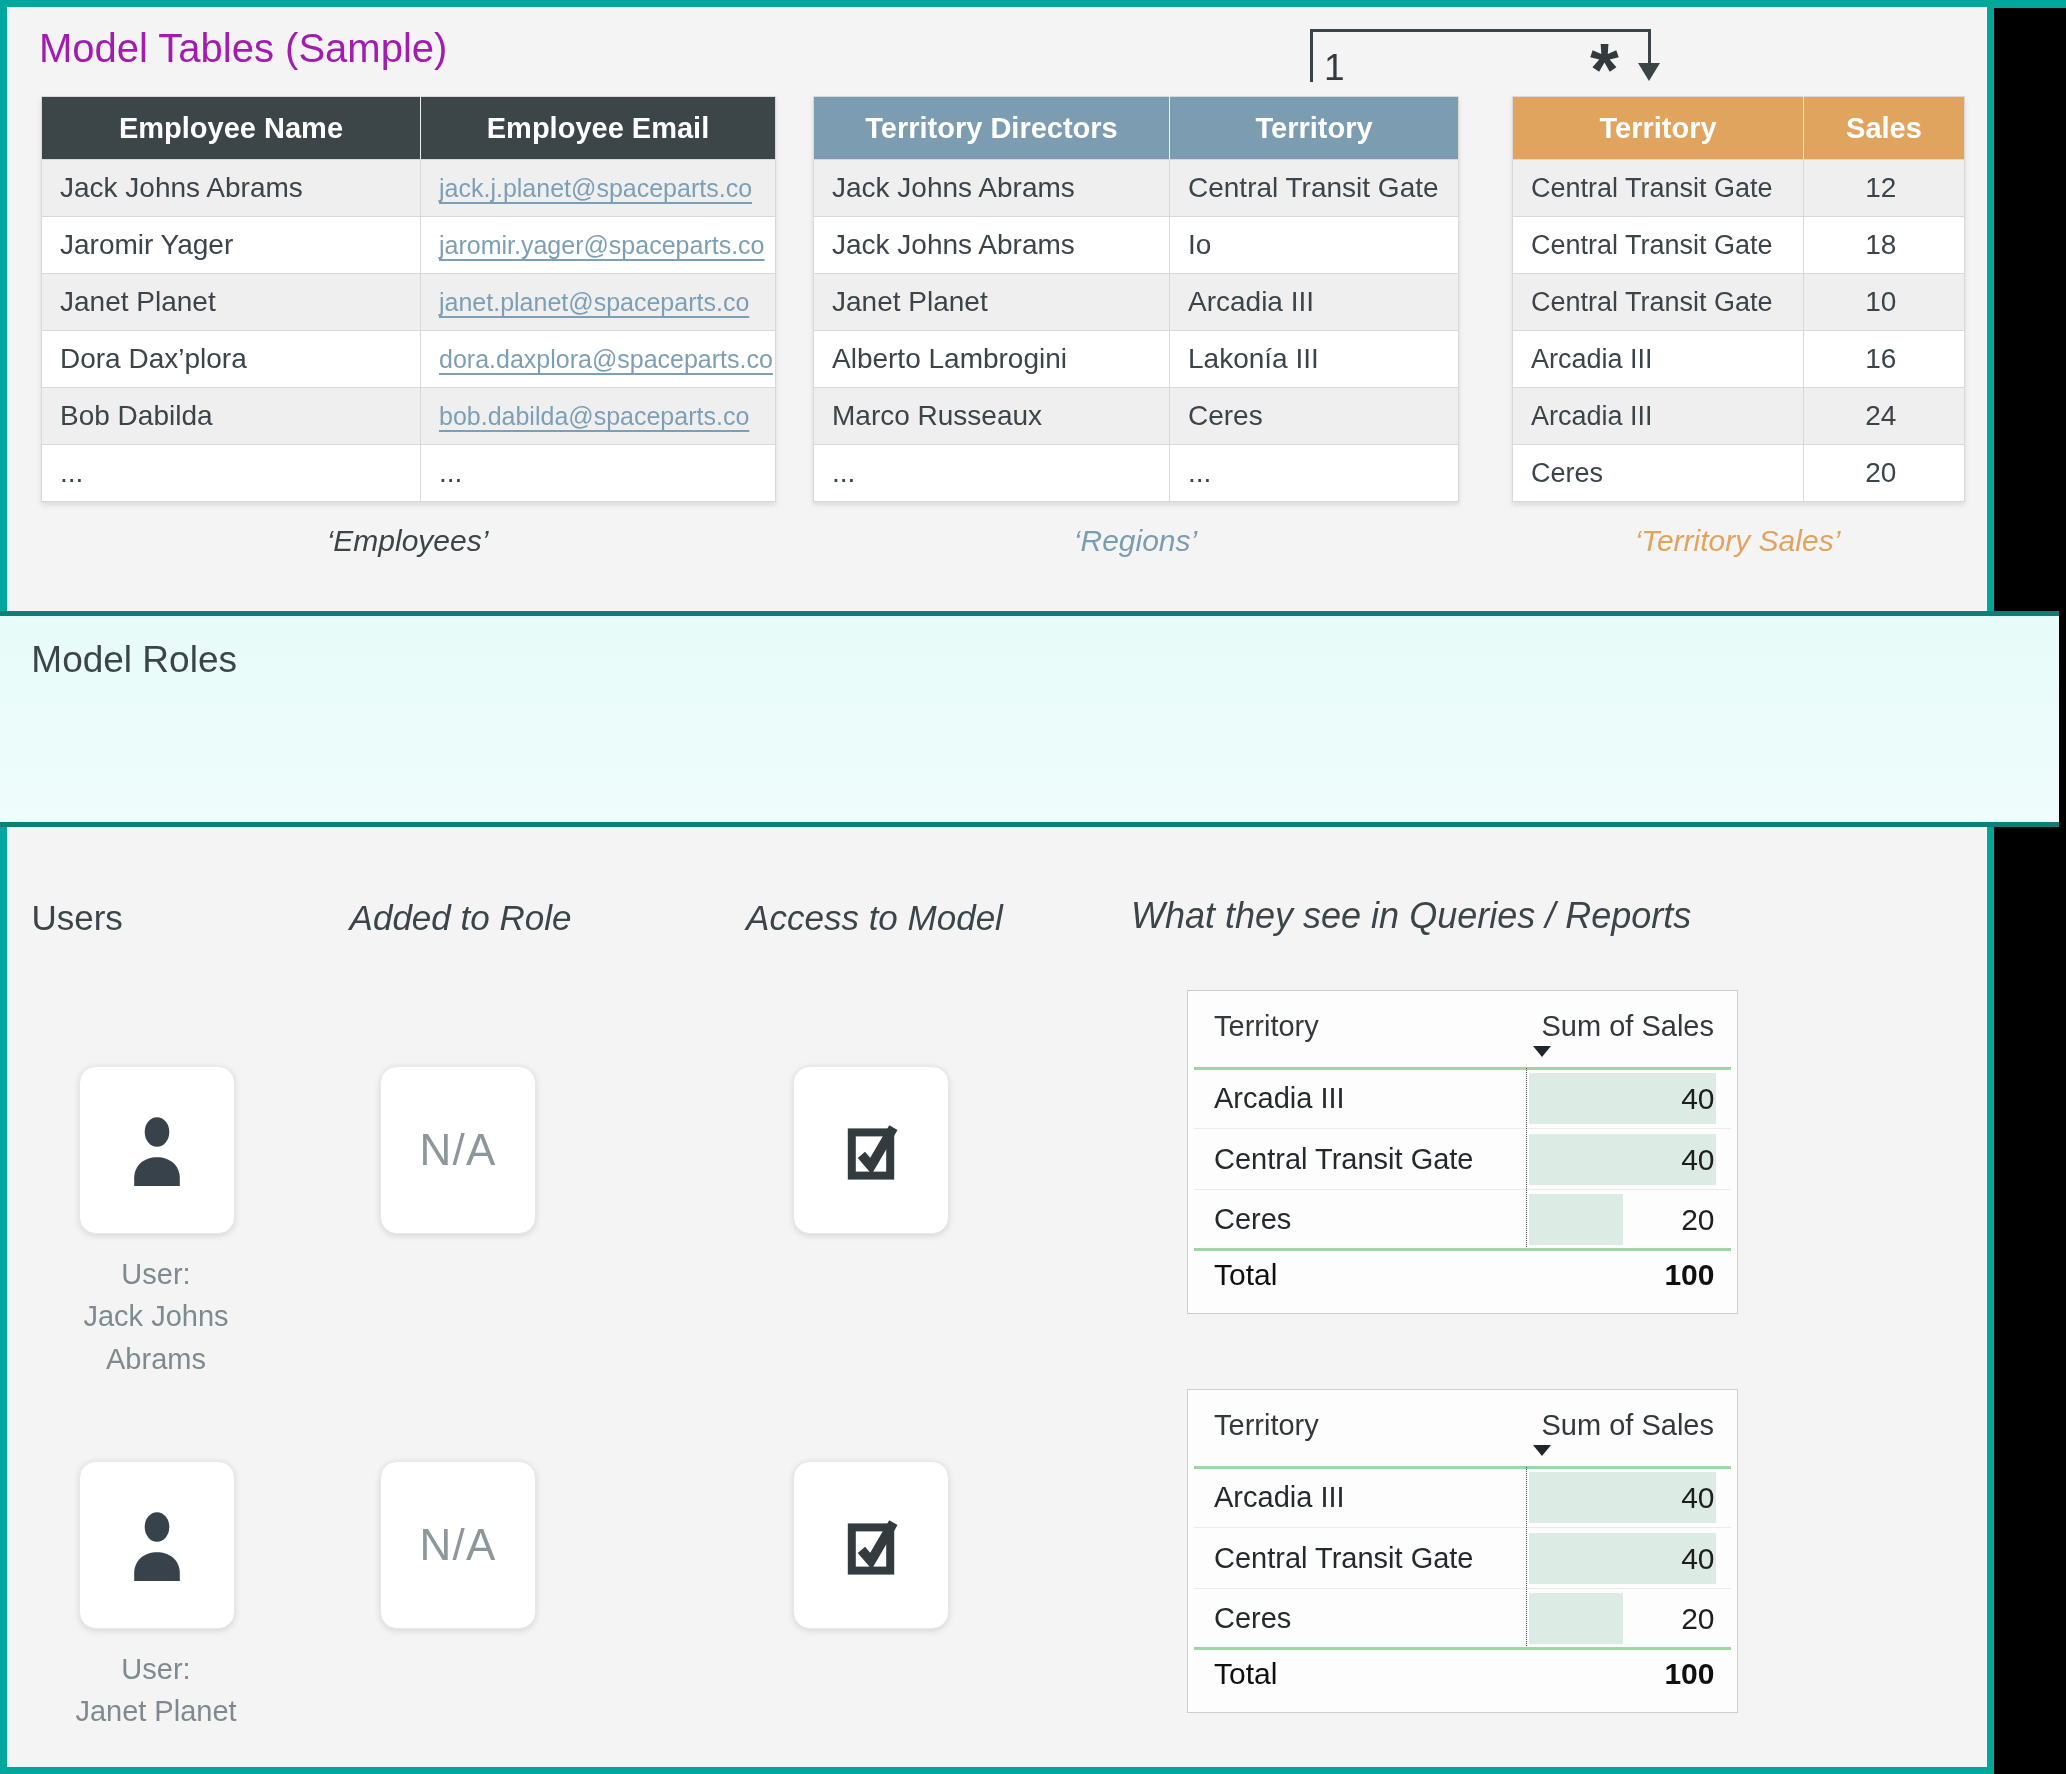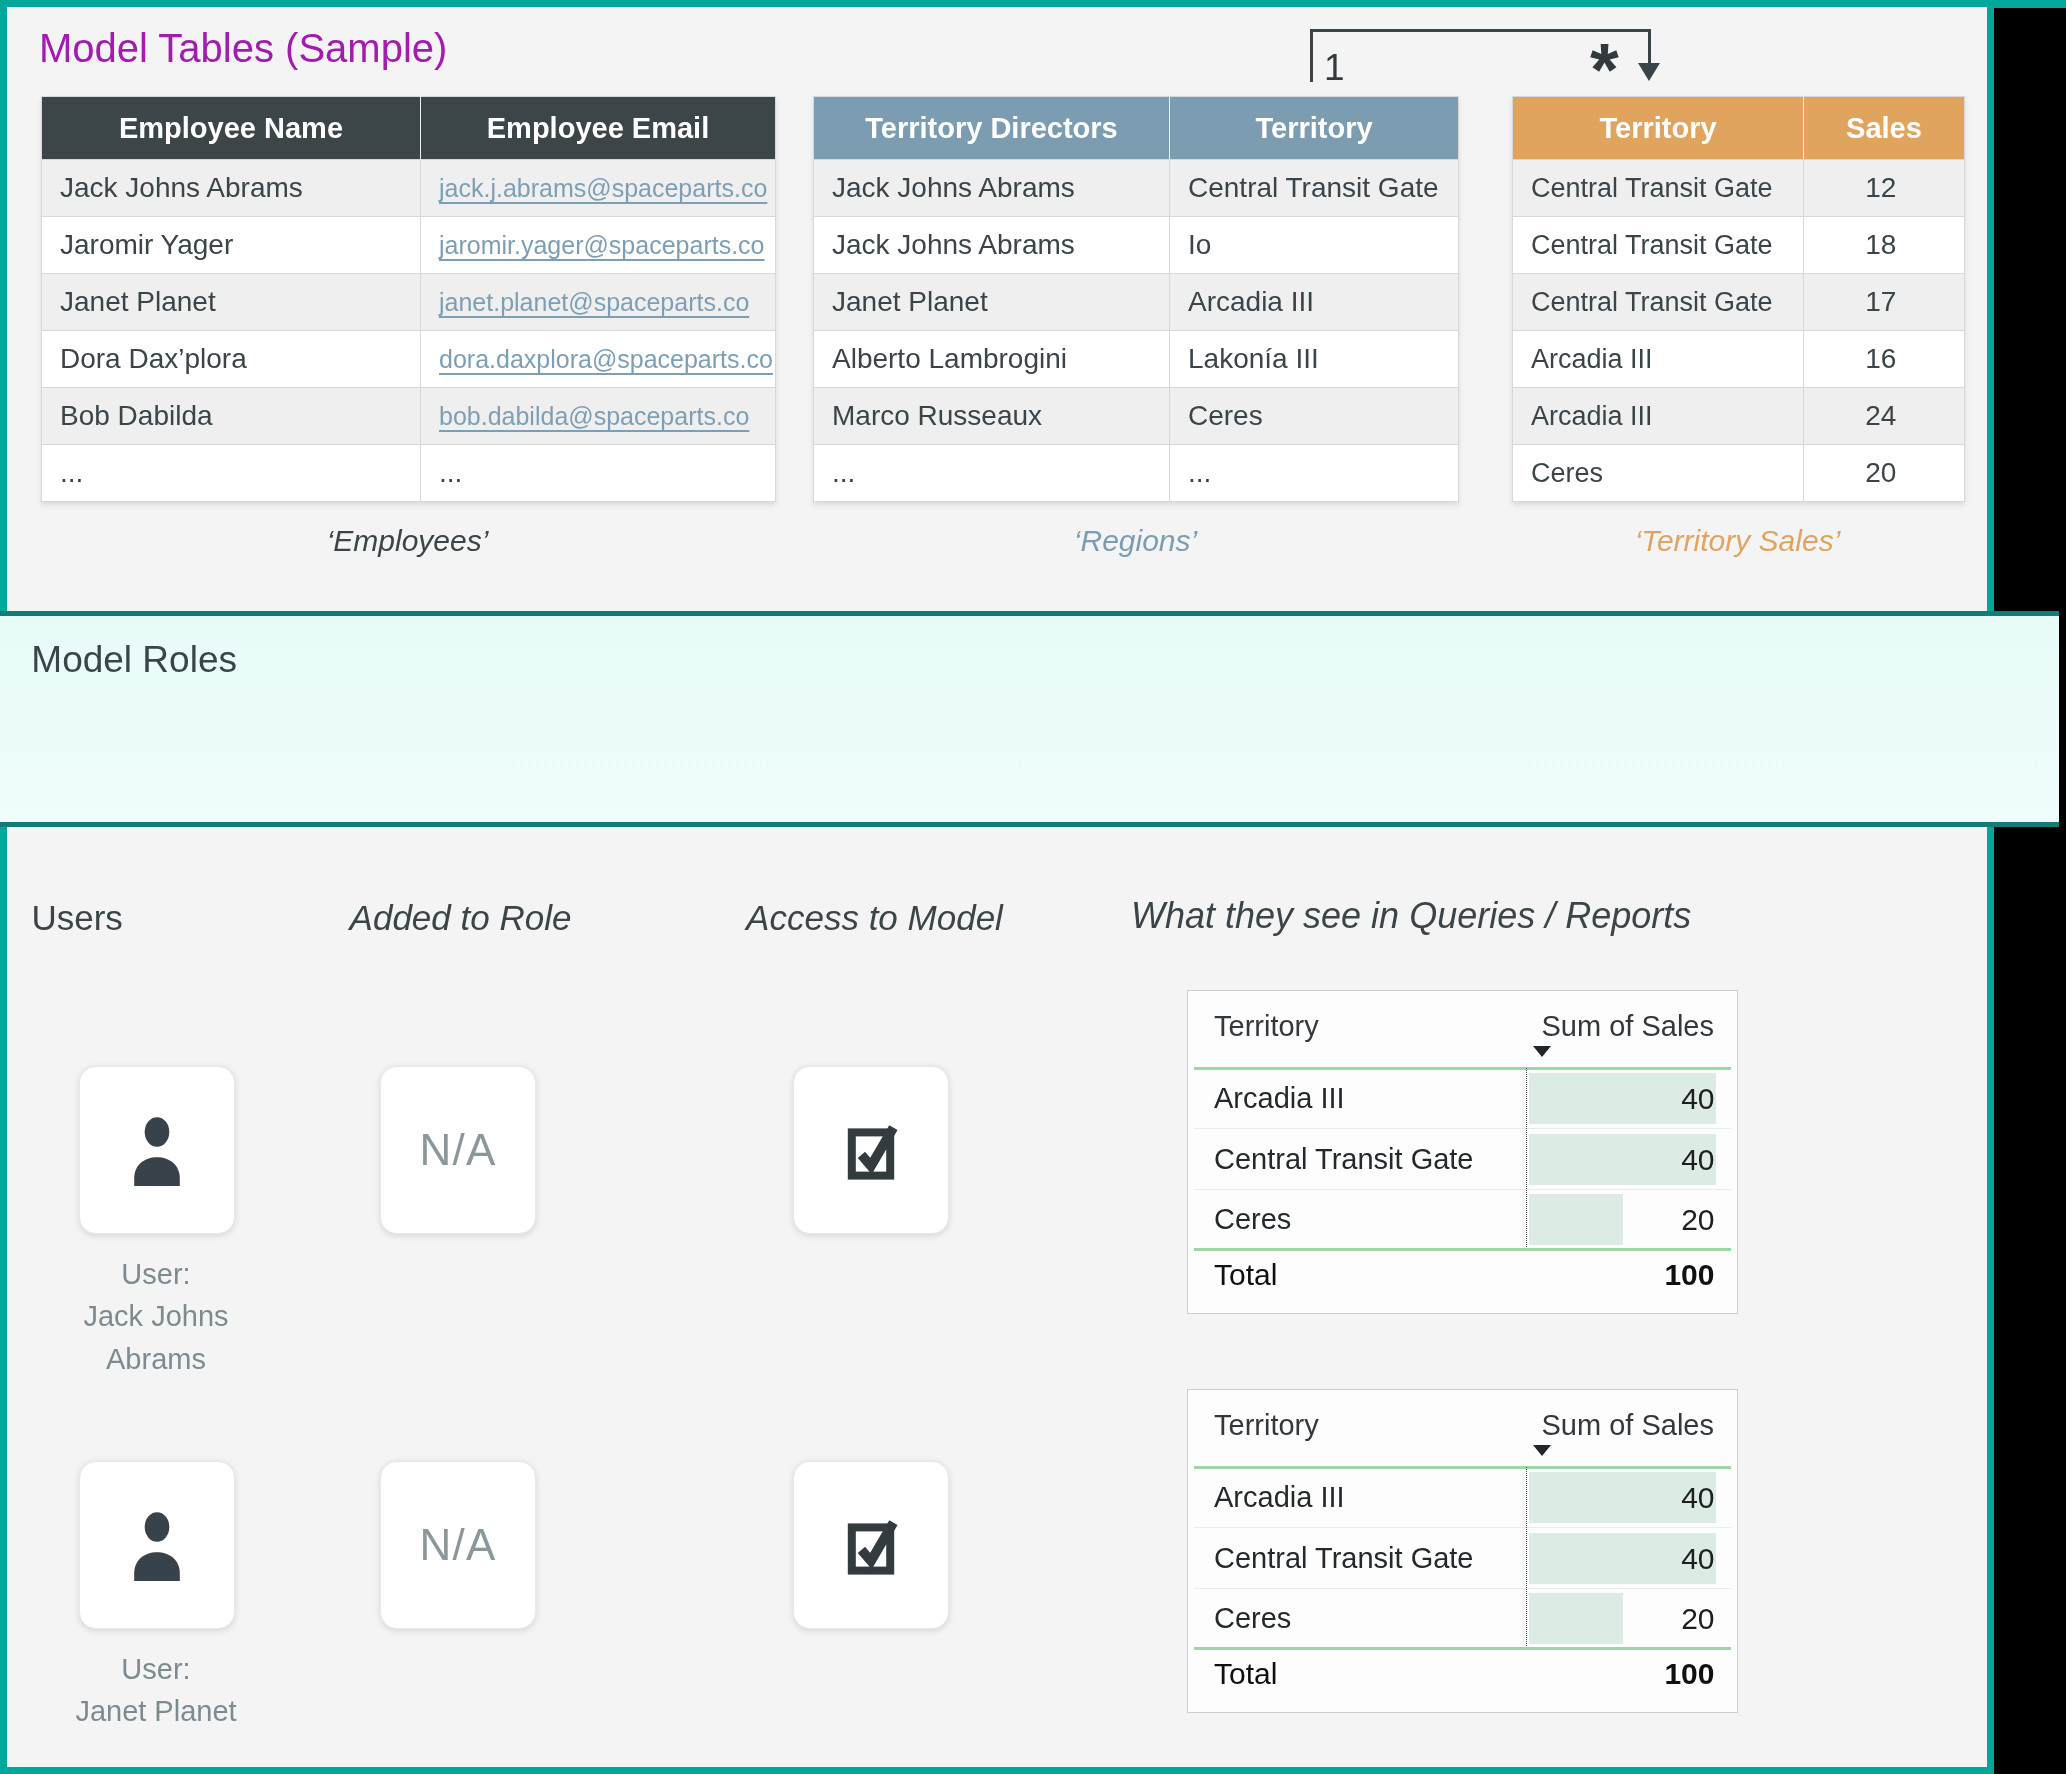--- a/index.html
+++ b/index.html
@@ -88,21 +88,21 @@
       </colgroup>
     <thead>
         <tr>
       <th>Employee Name</th>
       <th>Employee Email</th>
     </tr>
       </thead>
     <tbody>
       <tr>
         <td>Jack Johns Abrams</td>
-        <td><a class="email-link" href="#">jack.j.abrams@spaceparts.co</a></td>
+        <td><a class="email-link" href="#">jack.j.planet@spaceparts.co</a></td>
       </tr>
       <tr>
         <td>Jaromir Yager</td>
         <td><a class="email-link" href="#">jaromir.yager@spaceparts.co</a></td>
       </tr>
       <tr>
         <td>Janet Planet</td>
         <td><a class="email-link" href="#">janet.planet@spaceparts.co</a></td>
       </tr>
       <tr>
@@ -174,21 +174,21 @@
       <tr>
         <td style="font-size:27px">Central Transit Gate</td>
         <td class="col-center">12</td>
       </tr>
       <tr>
         <td style="font-size:27px">Central Transit Gate</td>
         <td class="col-center">18</td>
       </tr>
       <tr>
         <td style="font-size:27px">Central Transit Gate</td>
-        <td class="col-center">17</td>
+        <td class="col-center">10</td>
       </tr>
       <tr>
         <td style="font-size:27px">Arcadia III</td>
         <td class="col-center">16</td>
       </tr>
       <tr>
         <td style="font-size:27px">Arcadia III</td>
         <td class="col-center">24</td>
       </tr>
       <tr>

